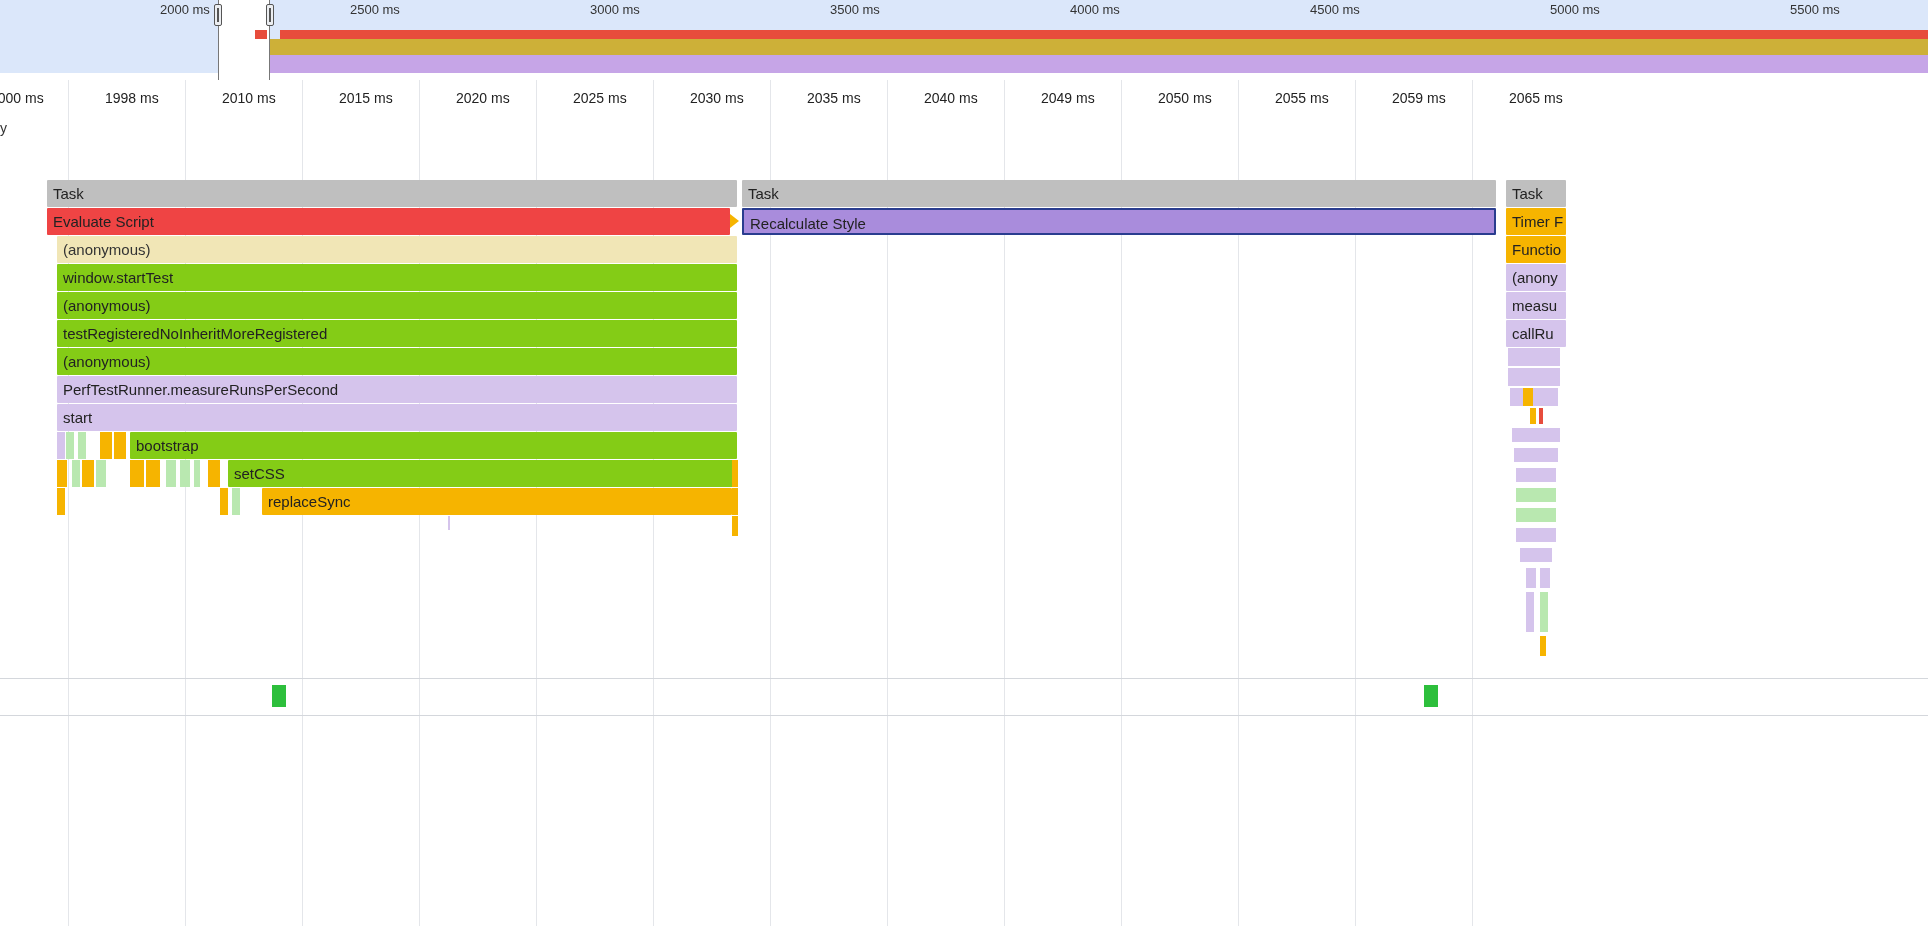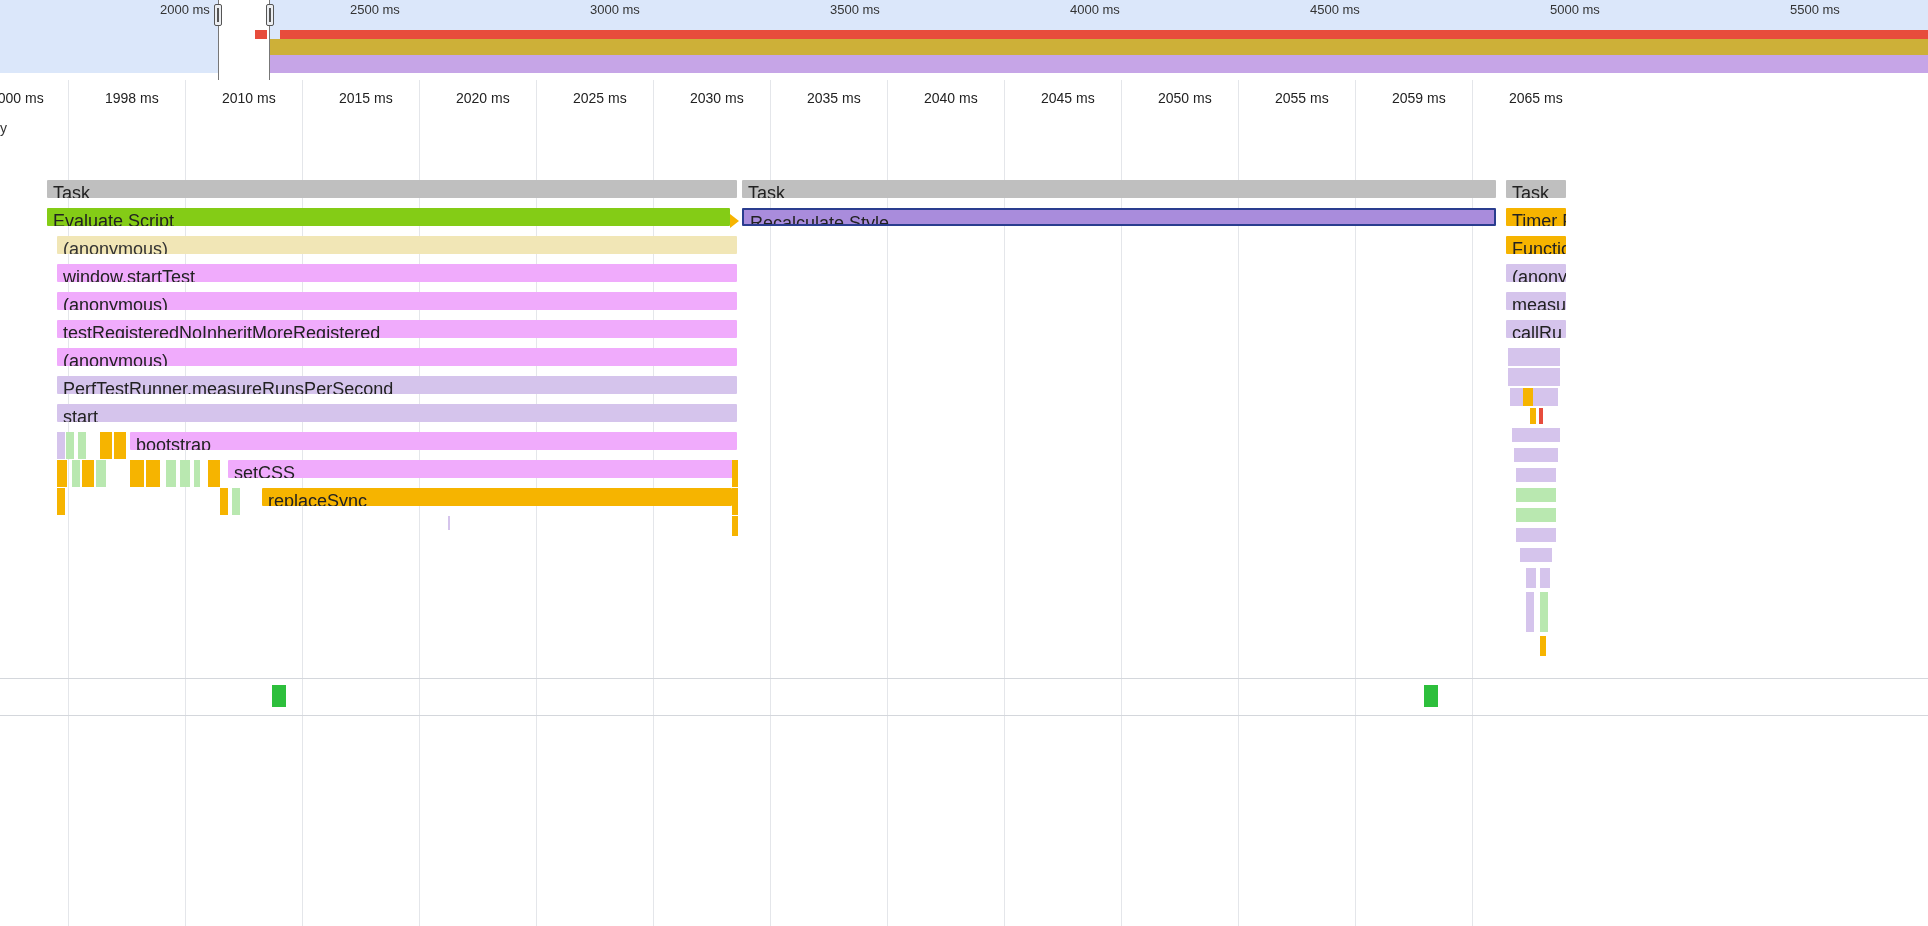--- a/index.html
+++ b/index.html
@@ -88,32 +88,32 @@
 
   
   .flame {
     position:absolute;
     top: 180px;
     left:0; right:0;
     bottom:0;
   }
   .track {
     position:absolute;
-    height: 18px;
+    height: 27px;
     overflow:hidden;
     white-space:nowrap;
-    font-size: 18px;
+    font-size: 15px;
     line-height: 27px;
     padding-left: 6px;
     border-radius: 1px;
   }
   .col-task   { background:#bfbfbf; color:#222; }
-  .col-script { background:#84cc16; color:#222; }
+  .col-script { background:#ef4444; color:#222; }
   .col-anon   { background:#f1e6b6; color:#333; }
-  .col-green  { background:#f0abfc; color:#222; }
+  .col-green  { background:#84cc16; color:#222; }
   .col-purple { background:#d5c4ec; color:#222; }
   .col-yellow { background:#f6b400; color:#222; }
   .col-recalc { background:#a98cdc; color:#222; border:2px solid #2a3d8f; }
 
   .pointer {
     position:absolute;
     width:0; height:0;
     border-top:7px solid transparent;
     border-bottom:7px solid transparent;
     border-left:9px solid #f6b400;
@@ -182,21 +182,21 @@
 <div class="ruler">
     <div class="ruler-tick" style="left: -10px;">2000 ms</div>
     <div class="ruler-tick" style="left: 105px;">1998 ms</div>
     <div class="ruler-tick" style="left: 222px;">2010 ms</div>
     <div class="ruler-tick" style="left: 339px;">2015 ms</div>
     <div class="ruler-tick" style="left: 456px;">2020 ms</div>
     <div class="ruler-tick" style="left: 573px;">2025 ms</div>
     <div class="ruler-tick" style="left: 690px;">2030 ms</div>
     <div class="ruler-tick" style="left: 807px;">2035 ms</div>
     <div class="ruler-tick" style="left: 924px;">2040 ms</div>
-    <div class="ruler-tick" style="left: 1041px;">2045 ms</div>
+    <div class="ruler-tick" style="left: 1041px;">2049 ms</div>
     <div class="ruler-tick" style="left: 1158px;">2050 ms</div>
     <div class="ruler-tick" style="left: 1275px;">2055 ms</div>
     <div class="ruler-tick" style="left: 1392px;">2059 ms</div>
     <div class="ruler-tick" style="left: 1509px;">2065 ms</div>
   </div>
 
 <div class="grid">
     <div class="grid-line" style="left: 68px;"></div>
     <div class="grid-line" style="left: 185px;"></div>
     <div class="grid-line" style="left: 302px;"></div>

